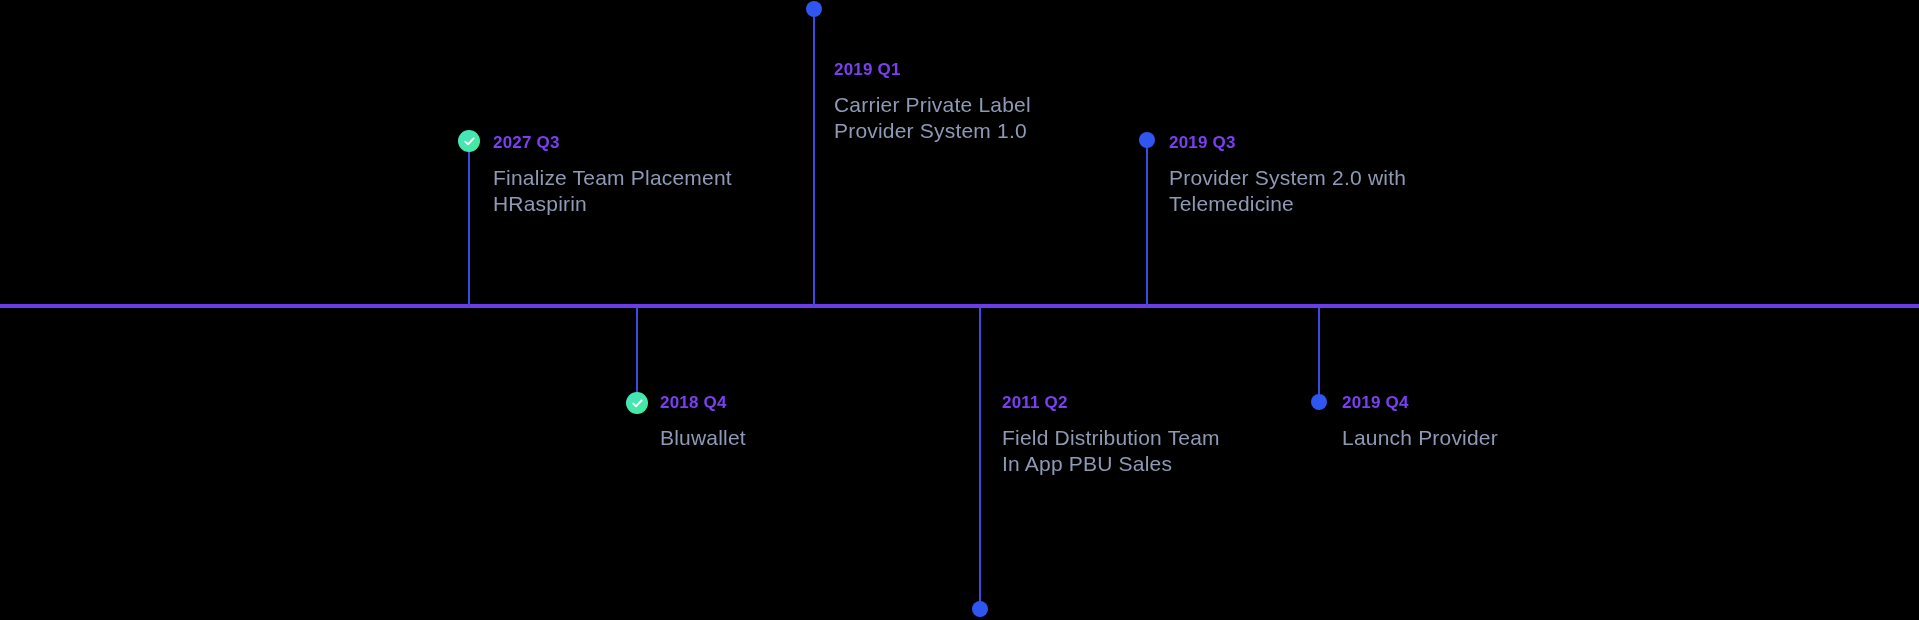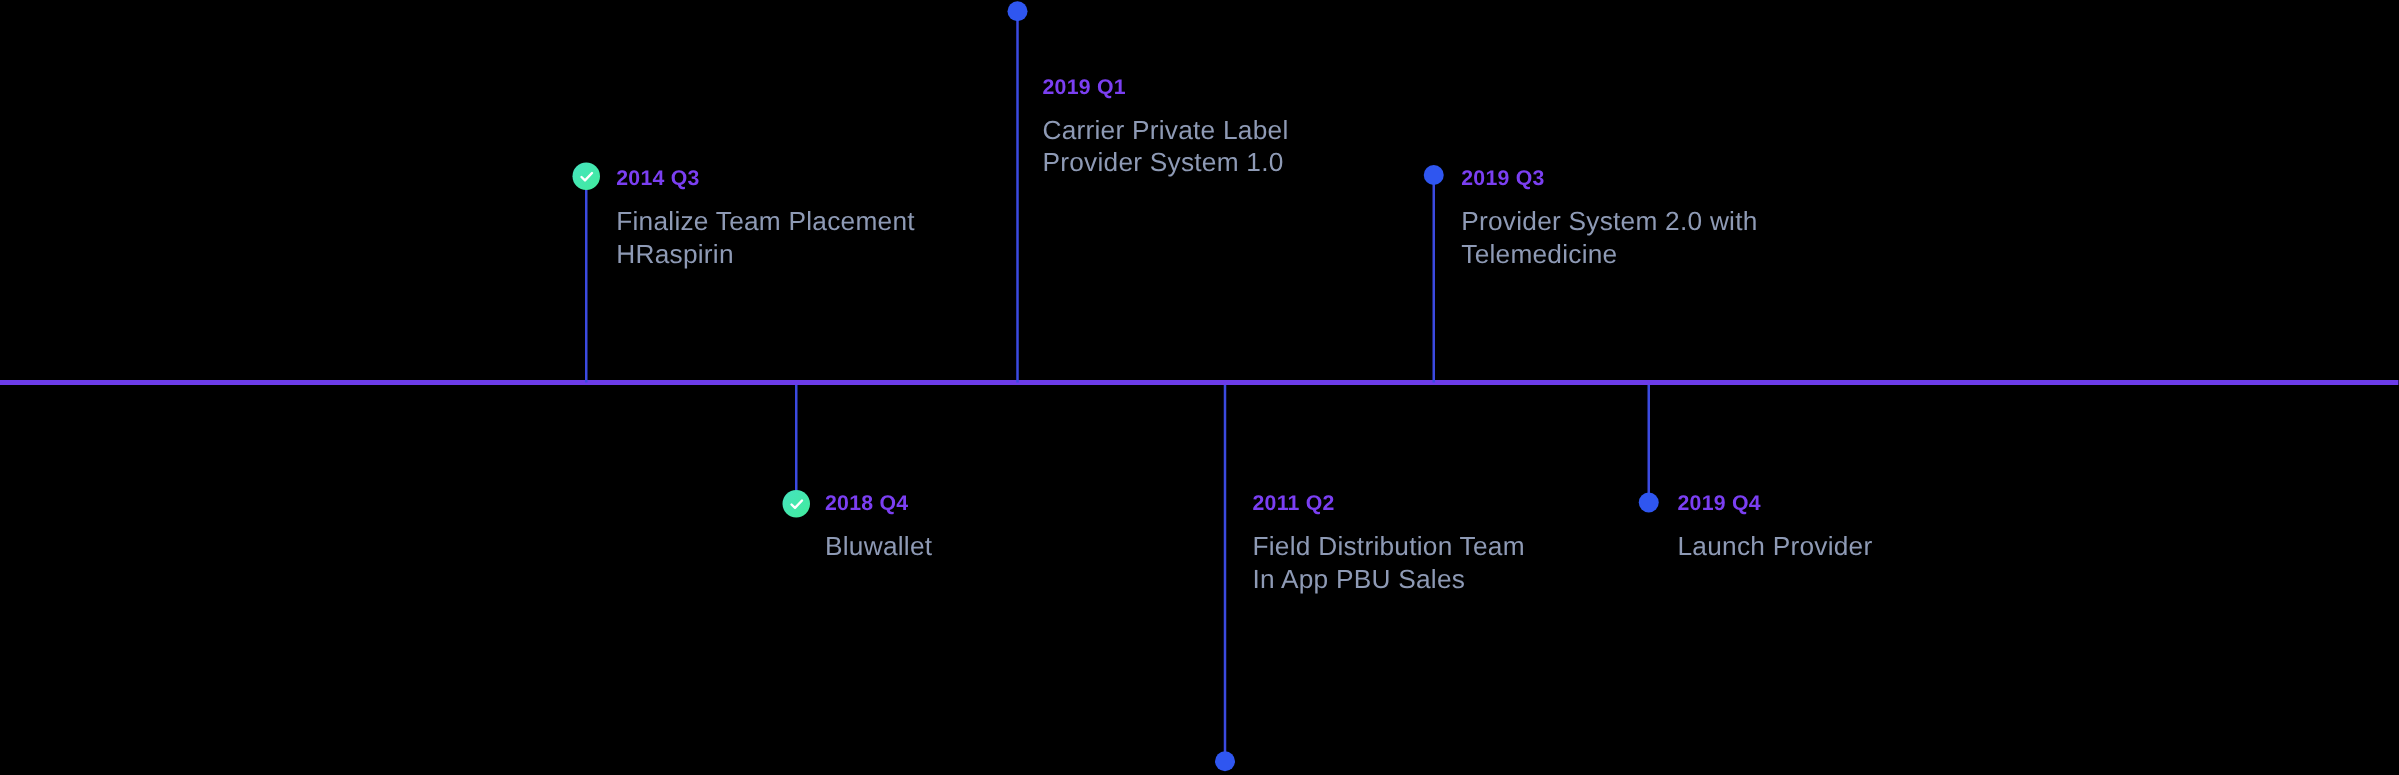--- a/index.html
+++ b/index.html
@@ -96,21 +96,21 @@
     </div>
   </div>
 
   <div class="stem" style="left:468px; top:140px; height:166px;"></div>
   <div class="marker green" style="left:458px; top:130px;">
     <svg width="13" height="13" viewBox="0 0 13 13" aria-hidden="true">
       <path d="M2.2 6.6 L5.0 9.3 L10.6 3.4" fill="none" stroke="#ffffff" stroke-width="1.9" stroke-linecap="round" stroke-linejoin="round"></path>
     </svg>
   </div>
   <div class="node-label" style="left:493px; top:133px;">
-    <div class="quarter">2014 Q3</div>
+    <div class="quarter">2027 Q3</div>
     <div class="desc" style="margin-top:12px;">
       <span class="desc-line">Finalize Team Placement</span>
       <span class="desc-line">HRaspirin</span>
     </div>
   </div>
 
   <div class="stem" style="left:1146px; top:140px; height:166px;"></div>
   <div class="marker blue" style="left:1139px; top:132px;"></div>
   <div class="node-label" style="left:1169px; top:133px;">
     <div class="quarter">2019 Q3</div>

